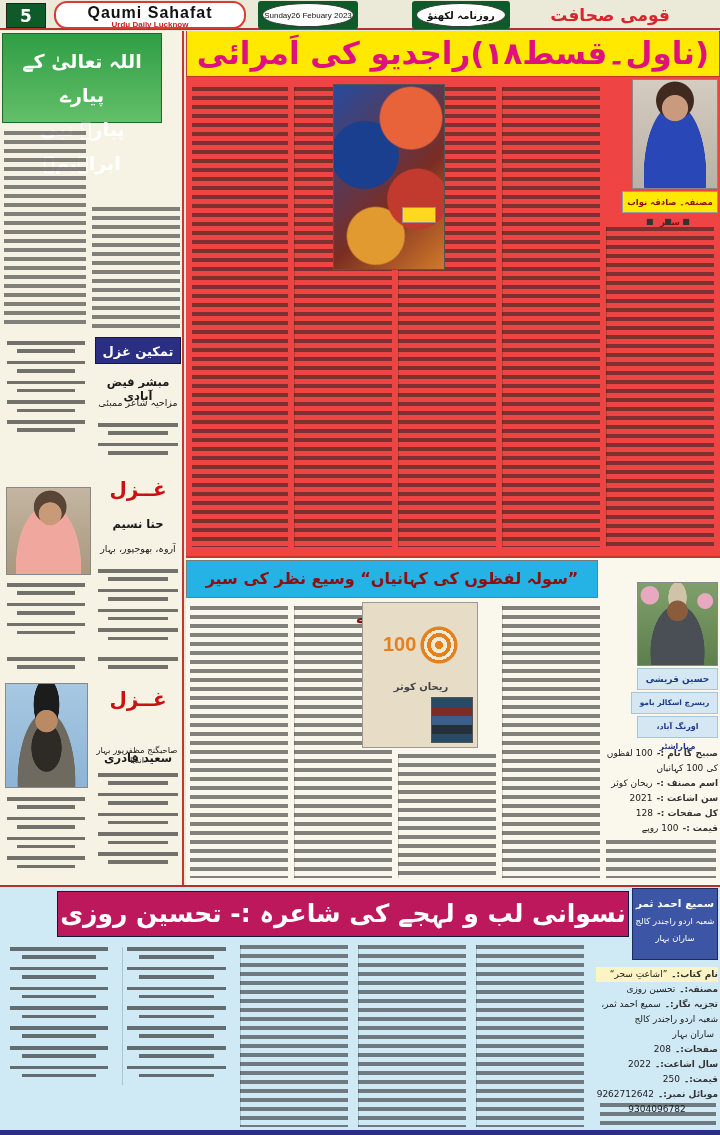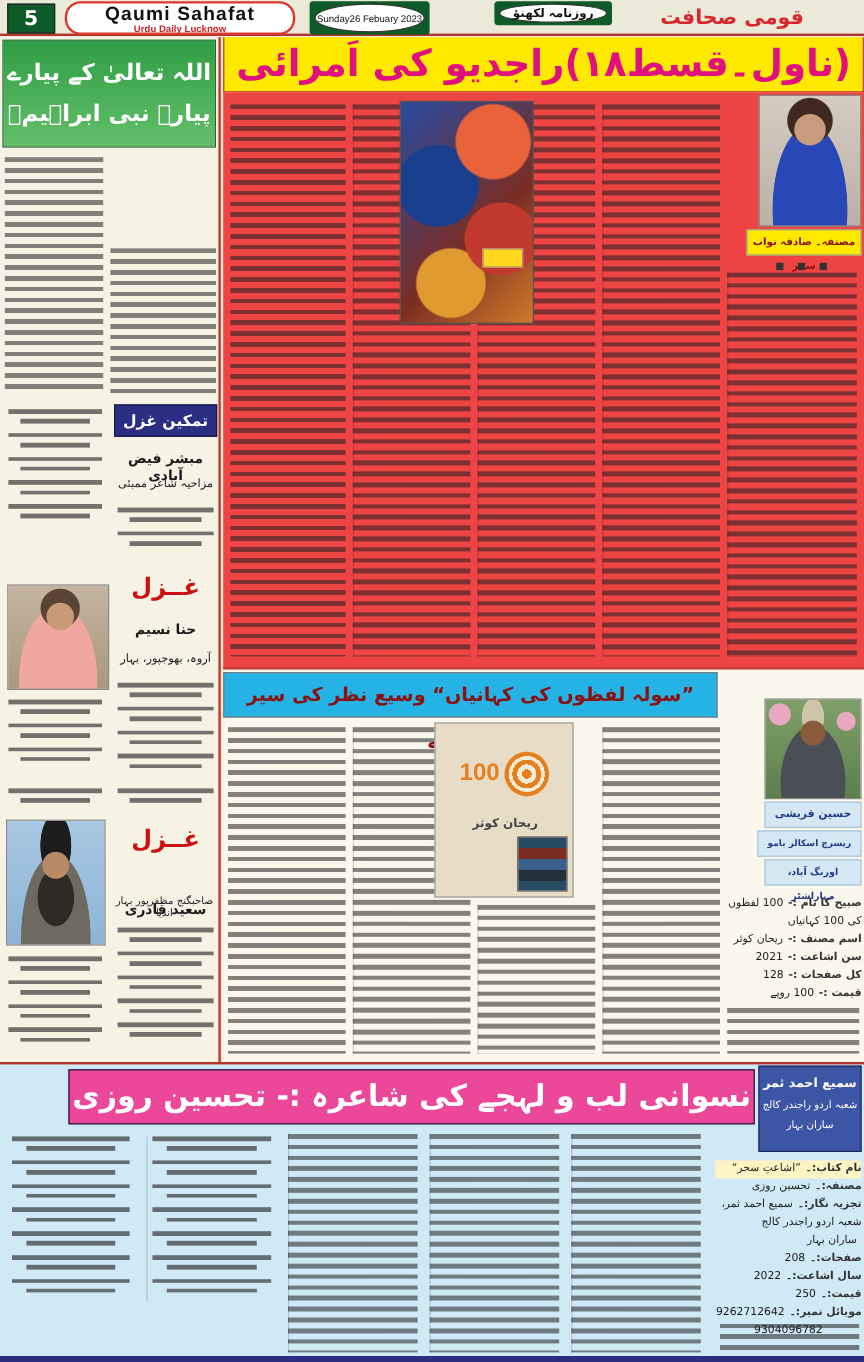--- a/index.html
+++ b/index.html
@@ -18,21 +18,21 @@
   .masthead .t{font-family:"Liberation Sans",sans-serif;font-weight:bold;font-size:16px;letter-spacing:1px;color:#111;line-height:17px;margin-top:1px;}
   .masthead .s{font-family:"Liberation Sans",sans-serif;font-weight:bold;font-size:8px;color:#c22;line-height:8px;}
   .greenbox{background:#0e5a28;border-radius:3px;}
   .oval{position:absolute;left:4px;top:2px;right:4px;bottom:2px;background:#fff;border:1px solid #333;border-radius:50%;
         display:flex;flex-direction:row;align-items:center;justify-content:center;}
   .date1{font-size:8px;line-height:9px;color:#111;font-family:"Liberation Sans",sans-serif;}
   .urdu-red{color:#d9262c;font-weight:bold;font-size:17px;}
   
   .yellowband{background:#ffe900;border:1px solid #c0392b;border-top:none;color:#e0117f;font-weight:bold;font-size:31px;line-height:44px;text-align:center;}
   .cyanband{background:#25b2e5;border:1px solid #7a7a7a;color:#8b1010;font-weight:bold;font-size:16px;line-height:36px;text-align:center;}
-  .navyband{background:#ec4899;border:1px solid #15173f;color:#fff;font-weight:bold;font-size:25px;line-height:44px;text-align:center;}
+  .navyband{background:#be185d;border:1px solid #15173f;color:#fff;font-weight:bold;font-size:25px;line-height:44px;text-align:center;}
   .greenhead{background:linear-gradient(#2f9e44,#63bf6a);color:#fff;font-weight:bold;font-size:19px;text-align:center;padding-top:10px;line-height:34px;border:1px solid #1c6b2d;}
   
   .leftcol{background:#f6f3e4;border-right:2px solid #c0392b;}
   .novelsec{background:#ef4444;border-bottom:2px solid #c0392b;}
   .reviewsec{background:#faf7ec;}
   .bottomsec{background:#cfe9f5;border-top:2px solid #b5322c;}
   .ghazaltitle{color:#cc1111;font-weight:bold;font-size:20px;}
   .navysmall{background:#2b2f84;color:#fff;font-weight:bold;font-size:13px;line-height:27px;text-align:center;border:1px solid #15173f;}
   .poet{font-weight:bold;font-size:11.5px;color:#1a1a1a;}
   .poetdesc{font-size:9.5px;color:#222;}
@@ -96,32 +96,32 @@
     <div class="c masthead" style="left:54px;top:1px;width:192px;height:28px;">
       <div class="t">Qaumi Sahafat</div>
       <div class="s">Urdu Daily Lucknow</div>
     </div>
     <div class="c greenbox" style="left:258px;top:1px;width:100px;height:28px;">
       <div class="oval">
         <span class="date1">Sunday</span>
         <span class="date1">26 Febuary 2023</span>
       </div>
     </div>
-    <div class="c greenbox" style="left:412px;top:1px;width:98px;height:20px;">
+    <div class="c greenbox" style="left:412px;top:1px;width:98px;height:28px;">
       <div class="oval">
         <span class="rtl" style="font-size:10px;font-weight:bold;color:#111;">روزنامہ لکھنؤ</span>
       </div>
     </div>
     <div class="c urdu-red rtl ctr" style="left:545px;top:5px;width:130px;">قومی صحافت</div>
   </div>
 
   <div class="c yellowband rtl" style="left:186px;top:31px;width:534px;height:46px;">(ناول۔قسط۱۸)راجدیو کی اَمرائی</div>
 
   <div class="c leftcol" style="left:0;top:31px;width:184px;height:854px;">
-    <div class="c greenhead rtl" style="left:2px;top:2px;width:178px;height:90px;">
+    <div class="c greenhead rtl" style="left:2px;top:2px;width:160px;height:90px;">
       <div>اللہ تعالیٰ کے پیارے</div>
       <div>پیارے نبی ابراہیمؑ</div>
     </div>
 
     <div class="c sim" style="left:4px;top:100px;width:82px;height:198px;"></div>
     <div class="c sim" style="left:92px;top:176px;width:88px;height:122px;"></div>
 
     <div class="c navysmall rtl" style="left:95px;top:306px;width:86px;height:27px;">تمکین غزل</div>
     <div class="c rtl ctr poet" style="left:93px;top:344px;width:90px;">مبشر فیض آبادی</div>
     <div class="c rtl ctr poetdesc" style="left:93px;top:366px;width:90px;">مزاحیہ شاعر ممبئی</div>

